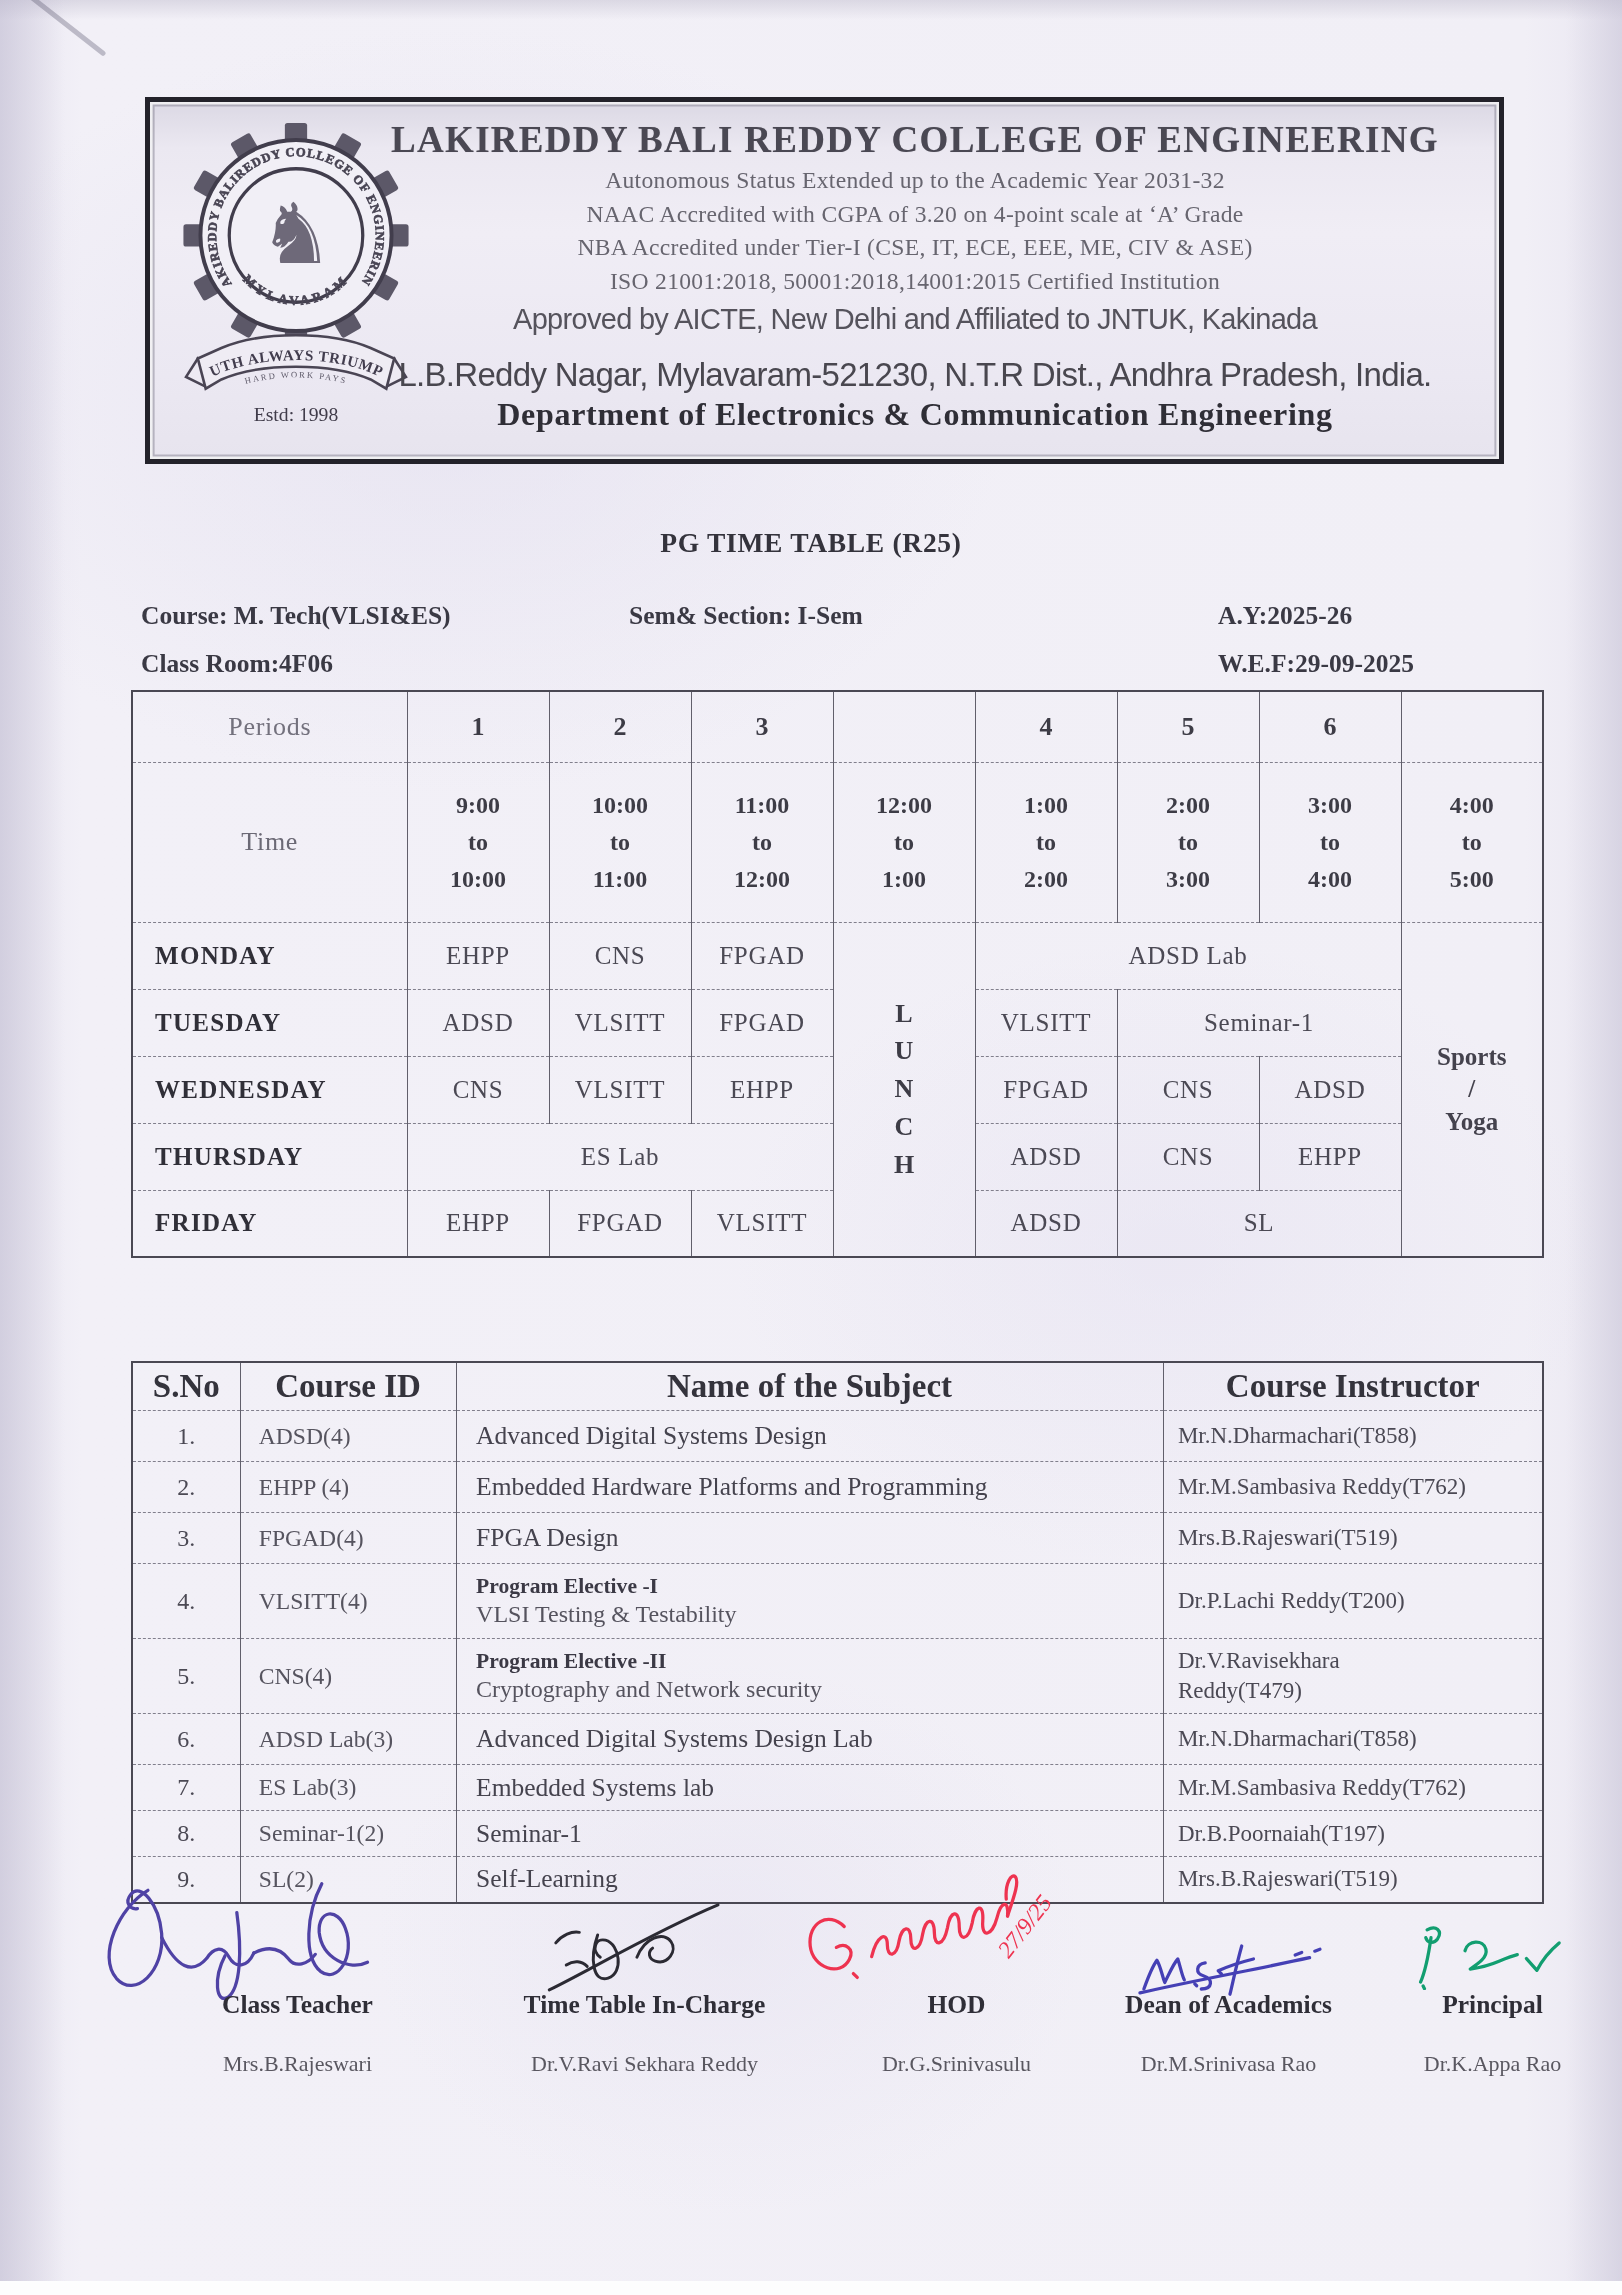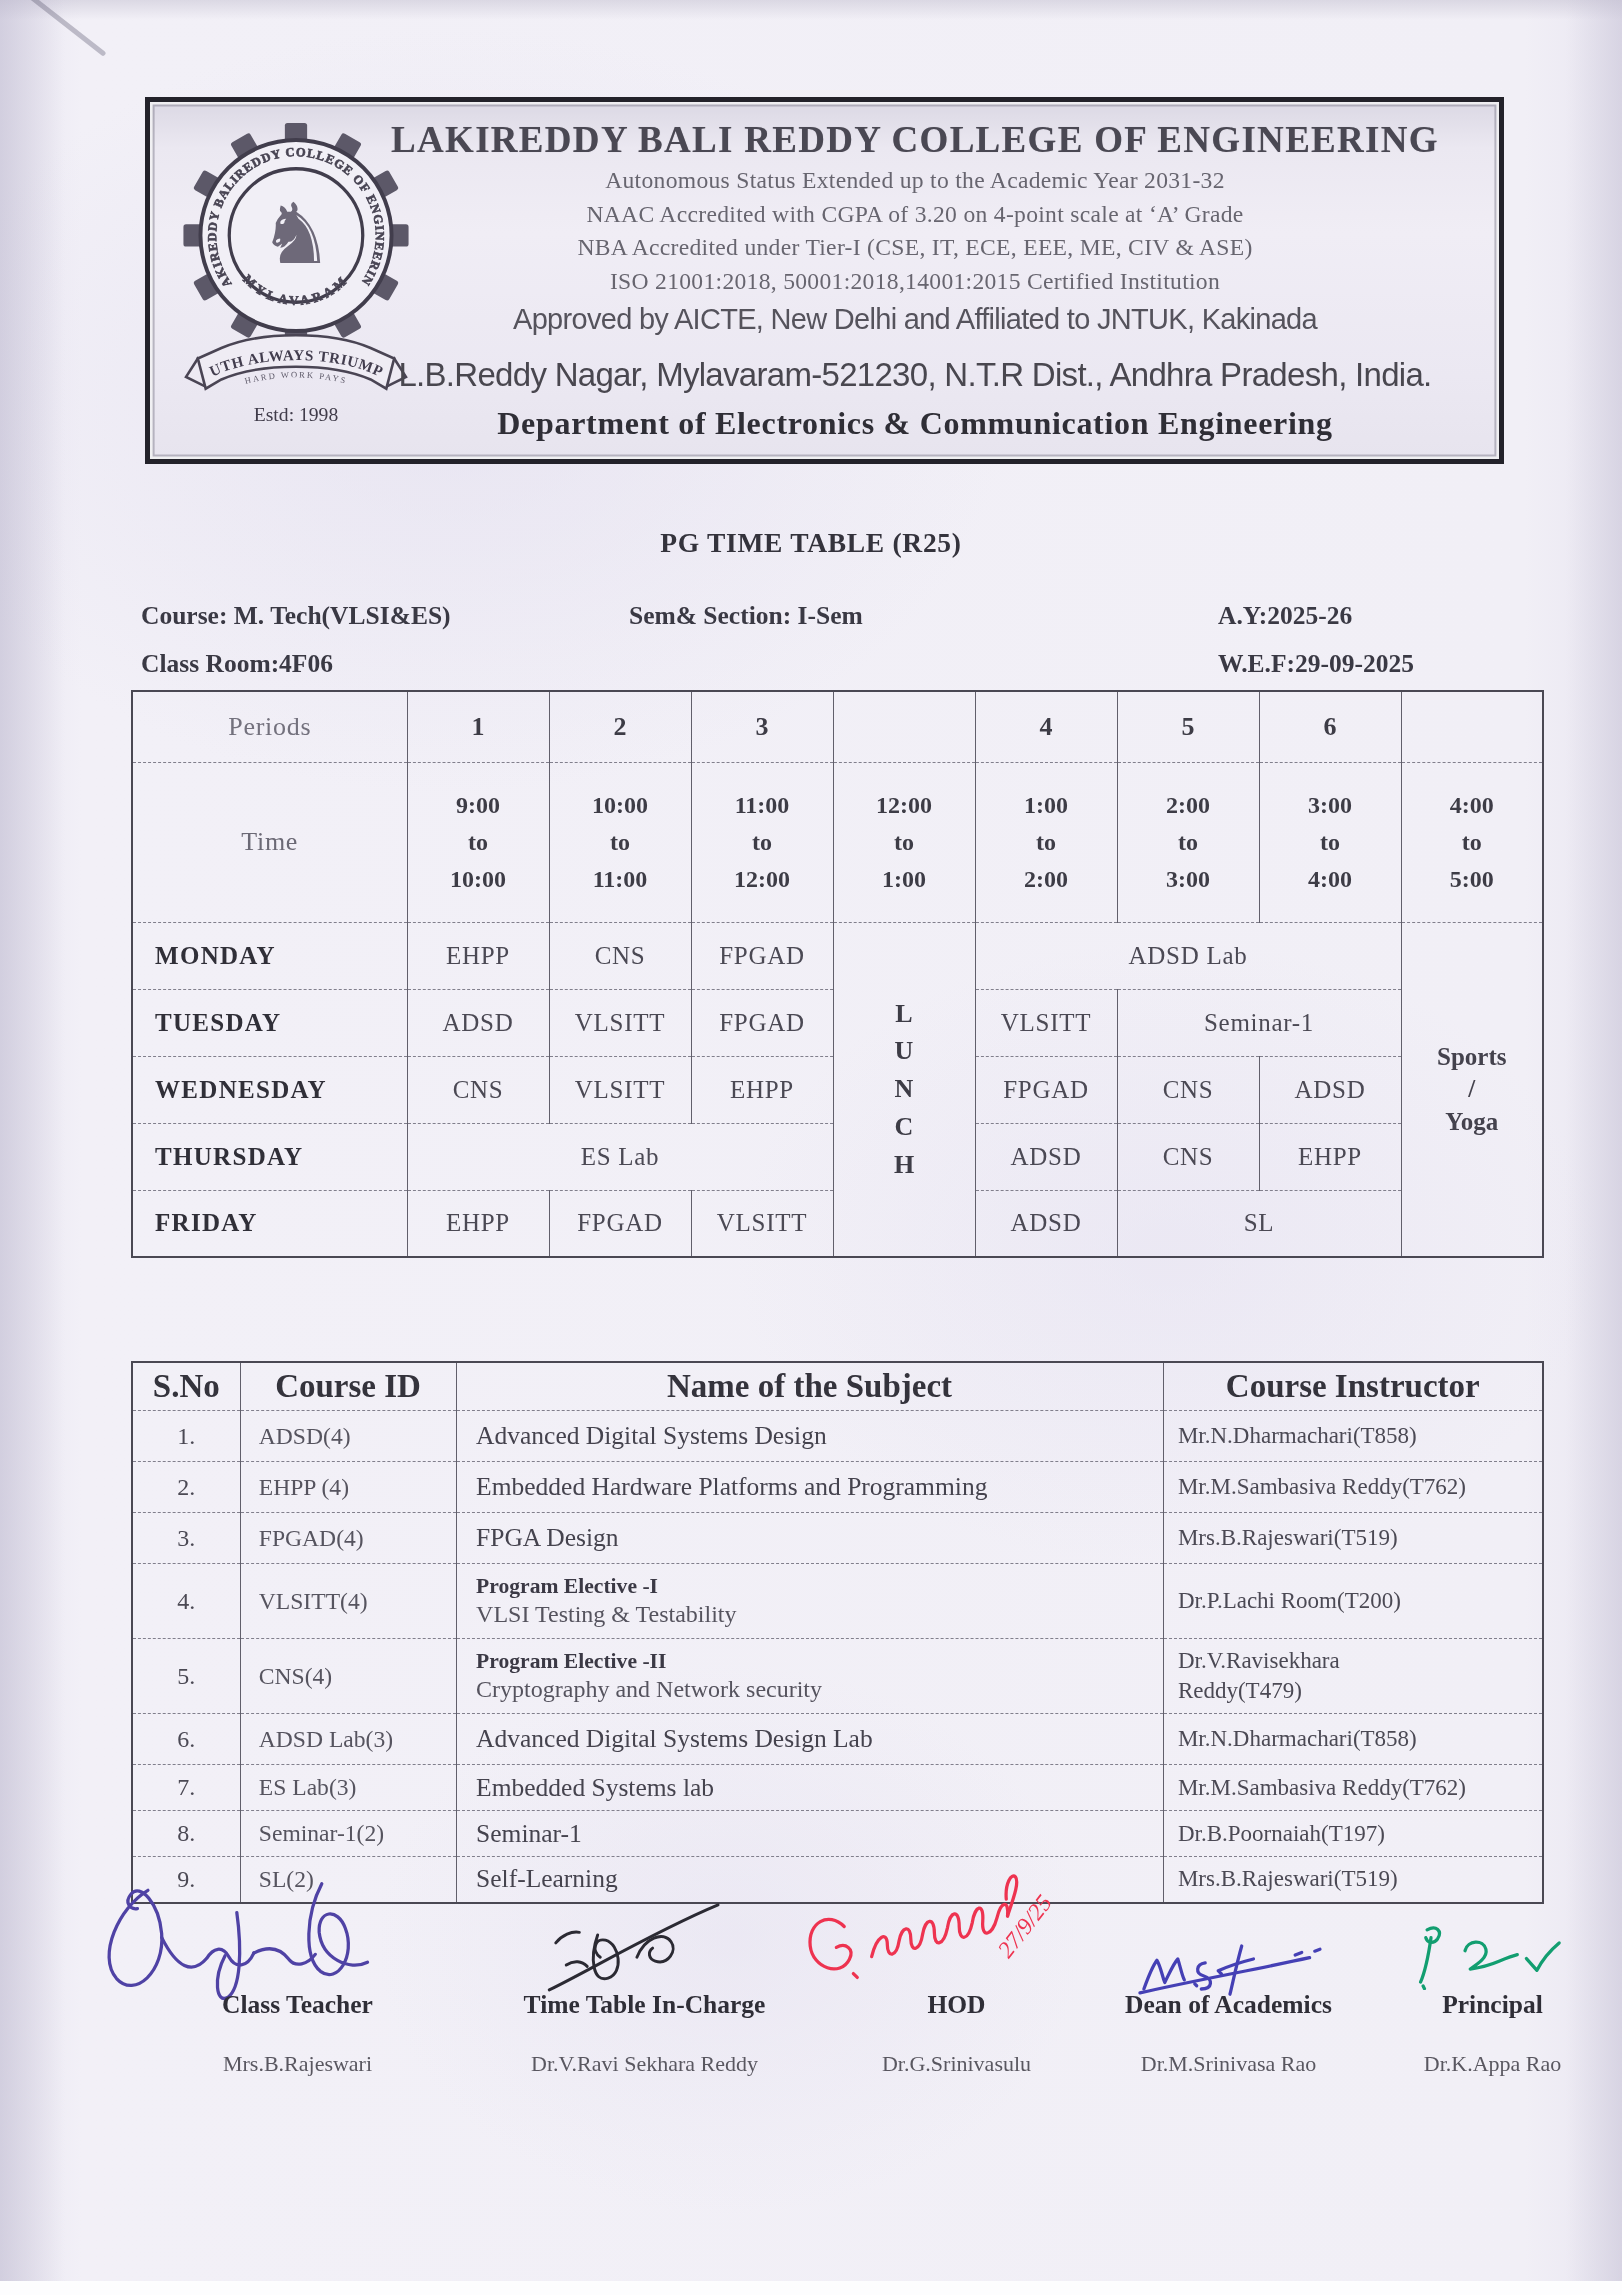--- a/index.html
+++ b/index.html
@@ -37,21 +37,21 @@
   .logo-wrap{position:absolute;left:27.5px;top:17px;width:236px;height:322px;}
   .head-text{position:absolute;left:222px;top:15.7px;width:1086px;text-align:center;}
   .college-name{font-size:37px;font-weight:700;letter-spacing:1.3px;color:#4a4853;
     text-shadow:0 0 0.7px rgba(74,72,83,.4);}
   .acc-line{font-size:23.6px;color:#67656f;margin-top:6.5px;letter-spacing:0.3px;}
   .acc-line:first-of-type{margin-top:10.5px;}
   .approval-line{font-family:"Liberation Sans","DejaVu Sans",sans-serif;
     font-size:29px;color:#55535c;margin-top:7.9px;letter-spacing:-0.7px;}
   .address-line{font-family:"Liberation Sans","DejaVu Sans",sans-serif;
     font-size:33px;color:#49474f;margin-top:20px;letter-spacing:-0.7px;}
-  .dept-line{font-size:32px;font-weight:700;color:#2f2e36;margin-top:11px;letter-spacing:0.7px;}
+  .dept-line{font-size:32px;font-weight:700;color:#2f2e36;margin-top:2px;letter-spacing:0.7px;}
 
   
   .doc-title{position:absolute;left:0;top:527px;width:100%;text-align:center;
     font-size:27.5px;font-weight:700;letter-spacing:0.7px;color:#34333c;}
   .info-item{position:absolute;font-size:25.5px;font-weight:700;color:#3a3944;white-space:nowrap;}
   .i-course{left:141px;top:601px;} .i-sem{left:629px;top:601px;text-align:center;} .i-ay{left:1218px;top:601px;}
   .i-room{left:141px;top:649px;} .i-wef{left:1218px;top:649px;}
 
   
   table{border-collapse:collapse;table-layout:fixed;}
@@ -328,21 +328,21 @@
         </td>
     <td class="instr-cell">Mrs.B.Rajeswari(T519)</td>
   </tr>
   <tr class="sr-b">
     <td class="sno-cell">4.</td>
     <td class="id-cell">VLSITT(4)</td>
     <td class="name-cell pe">
       <div class="elective">Program Elective -I</div>
       <div class="name-main">VLSI Testing &amp; Testability</div>
     </td>
-    <td class="instr-cell">Dr.P.Lachi Room(T200)</td>
+    <td class="instr-cell">Dr.P.Lachi Reddy(T200)</td>
   </tr>
   <tr class="sr-b">
     <td class="sno-cell">5.</td>
     <td class="id-cell">CNS(4)</td>
     <td class="name-cell pe">
       <div class="elective">Program Elective -II</div>
       <div class="name-main">Cryptography and Network security</div>
     </td>
     <td class="instr-cell">Dr.V.Ravisekhara
 Reddy(T479)</td>

